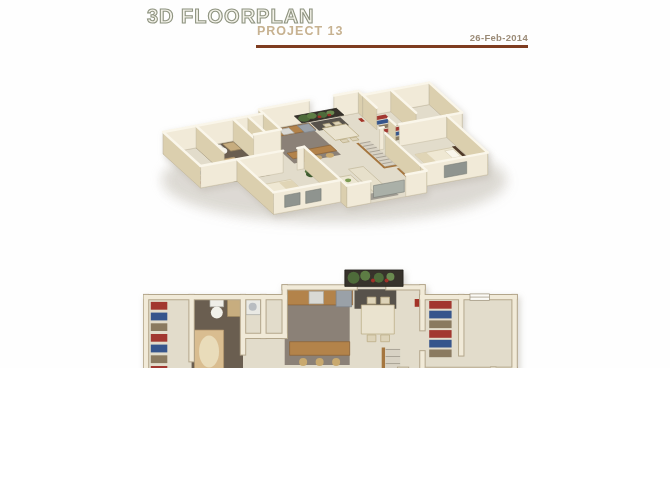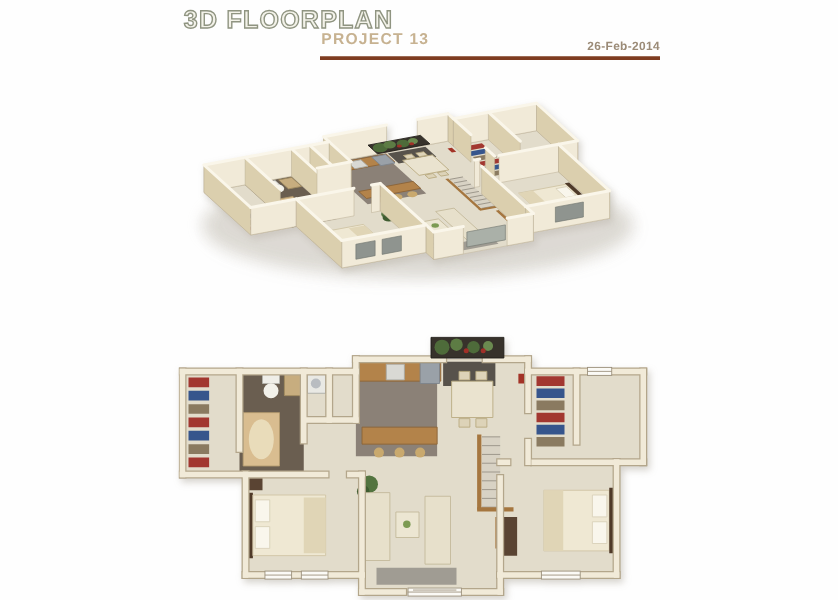--- a/index.html
+++ b/index.html
@@ -1,17 +1,17 @@
 <!DOCTYPE html>
 <html><head>
 <meta charset="utf-8">
 <style>
   html,body{margin:0;padding:0;background:#ffffff;}
   #sheet{
-    position:relative;width:670px;height:480px;background:#fefefe;overflow:hidden;
+    position:relative;width:670px;height:368px;background:#fefefe;overflow:hidden;
     font-family:"Liberation Sans","DejaVu Sans",sans-serif;
   }
   .page-title{
     position:absolute;left:147px;top:5px;font-size:20px;font-weight:bold;
     letter-spacing:1px;color:#8f9481;
     -webkit-text-fill-color:#f3f2e9;-webkit-text-stroke:1.1px #8f9481;
   }
   .subtitle{
     position:absolute;left:257px;top:24px;font-size:12.5px;font-weight:bold;
     letter-spacing:1px;color:#c7b291;

